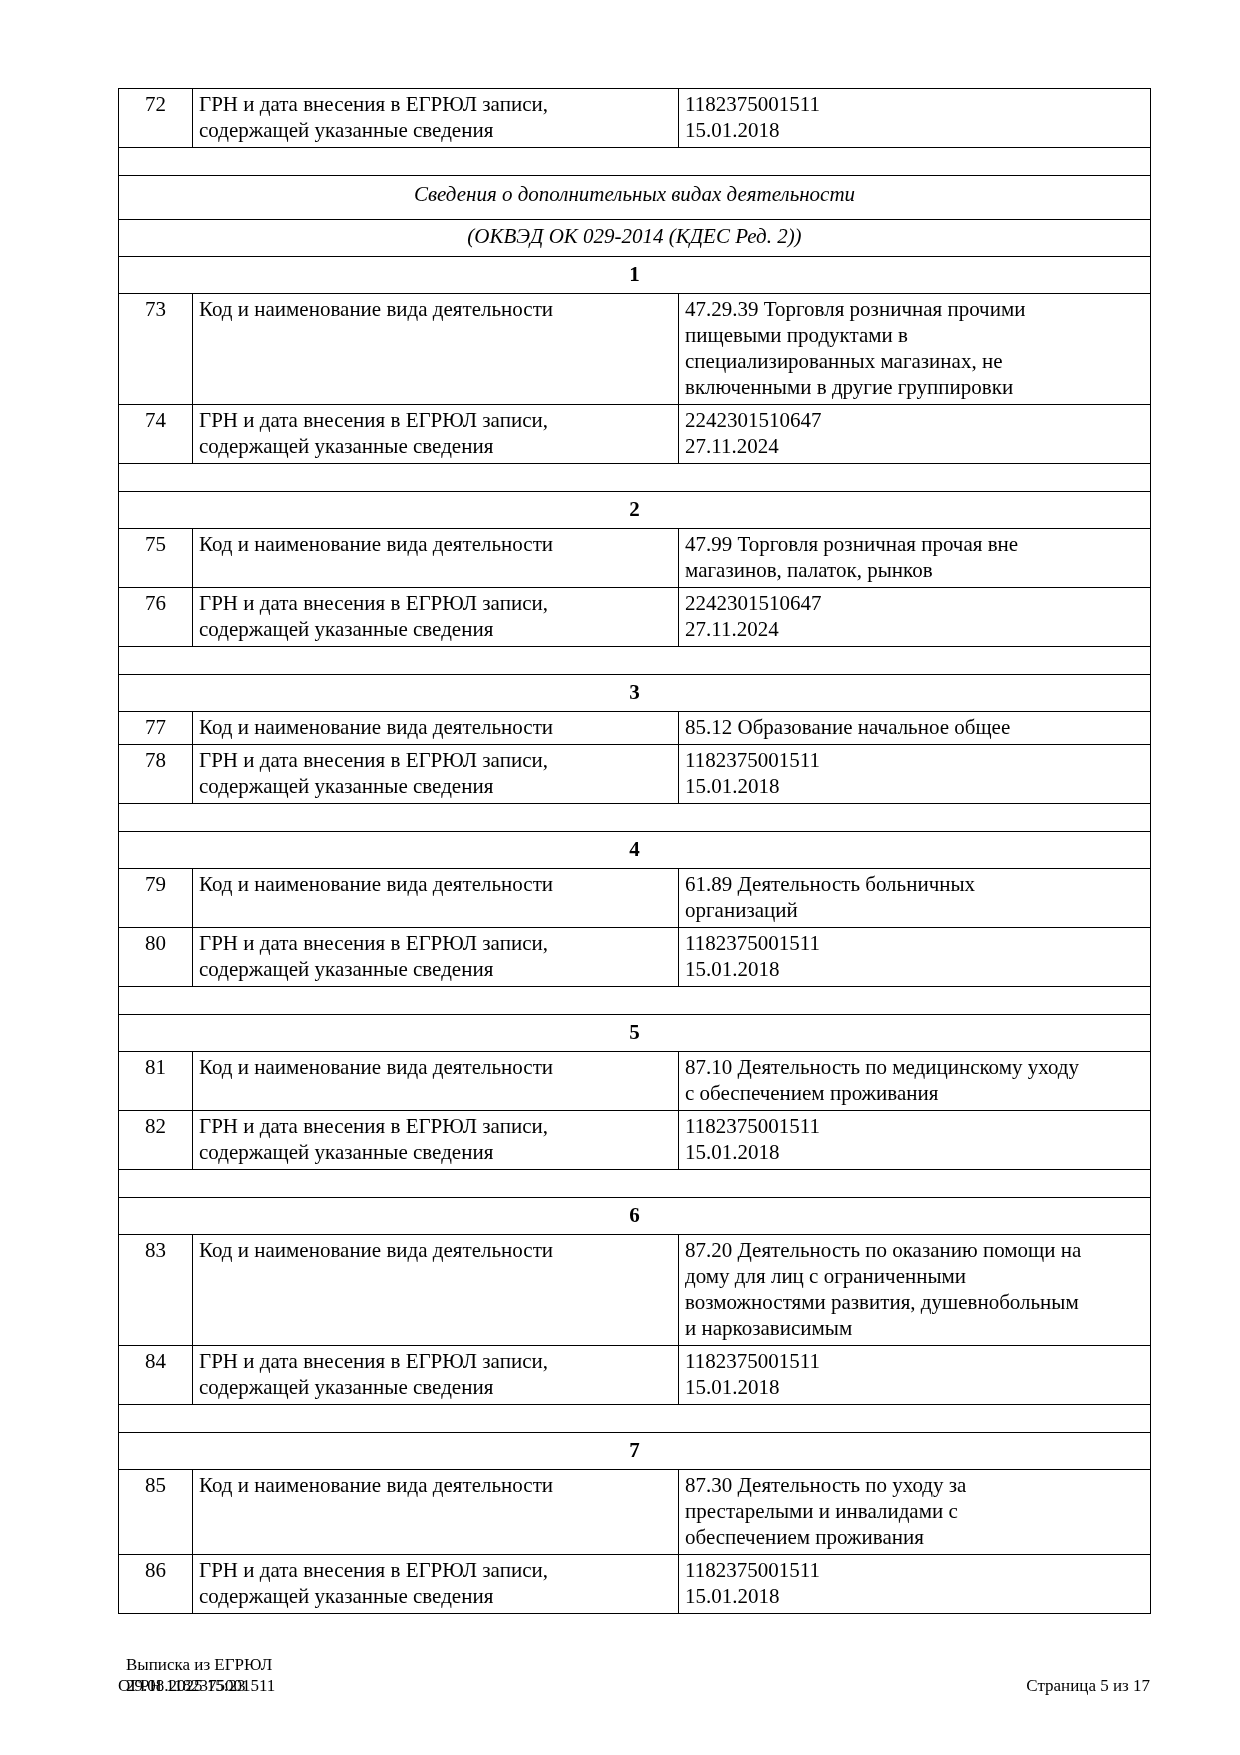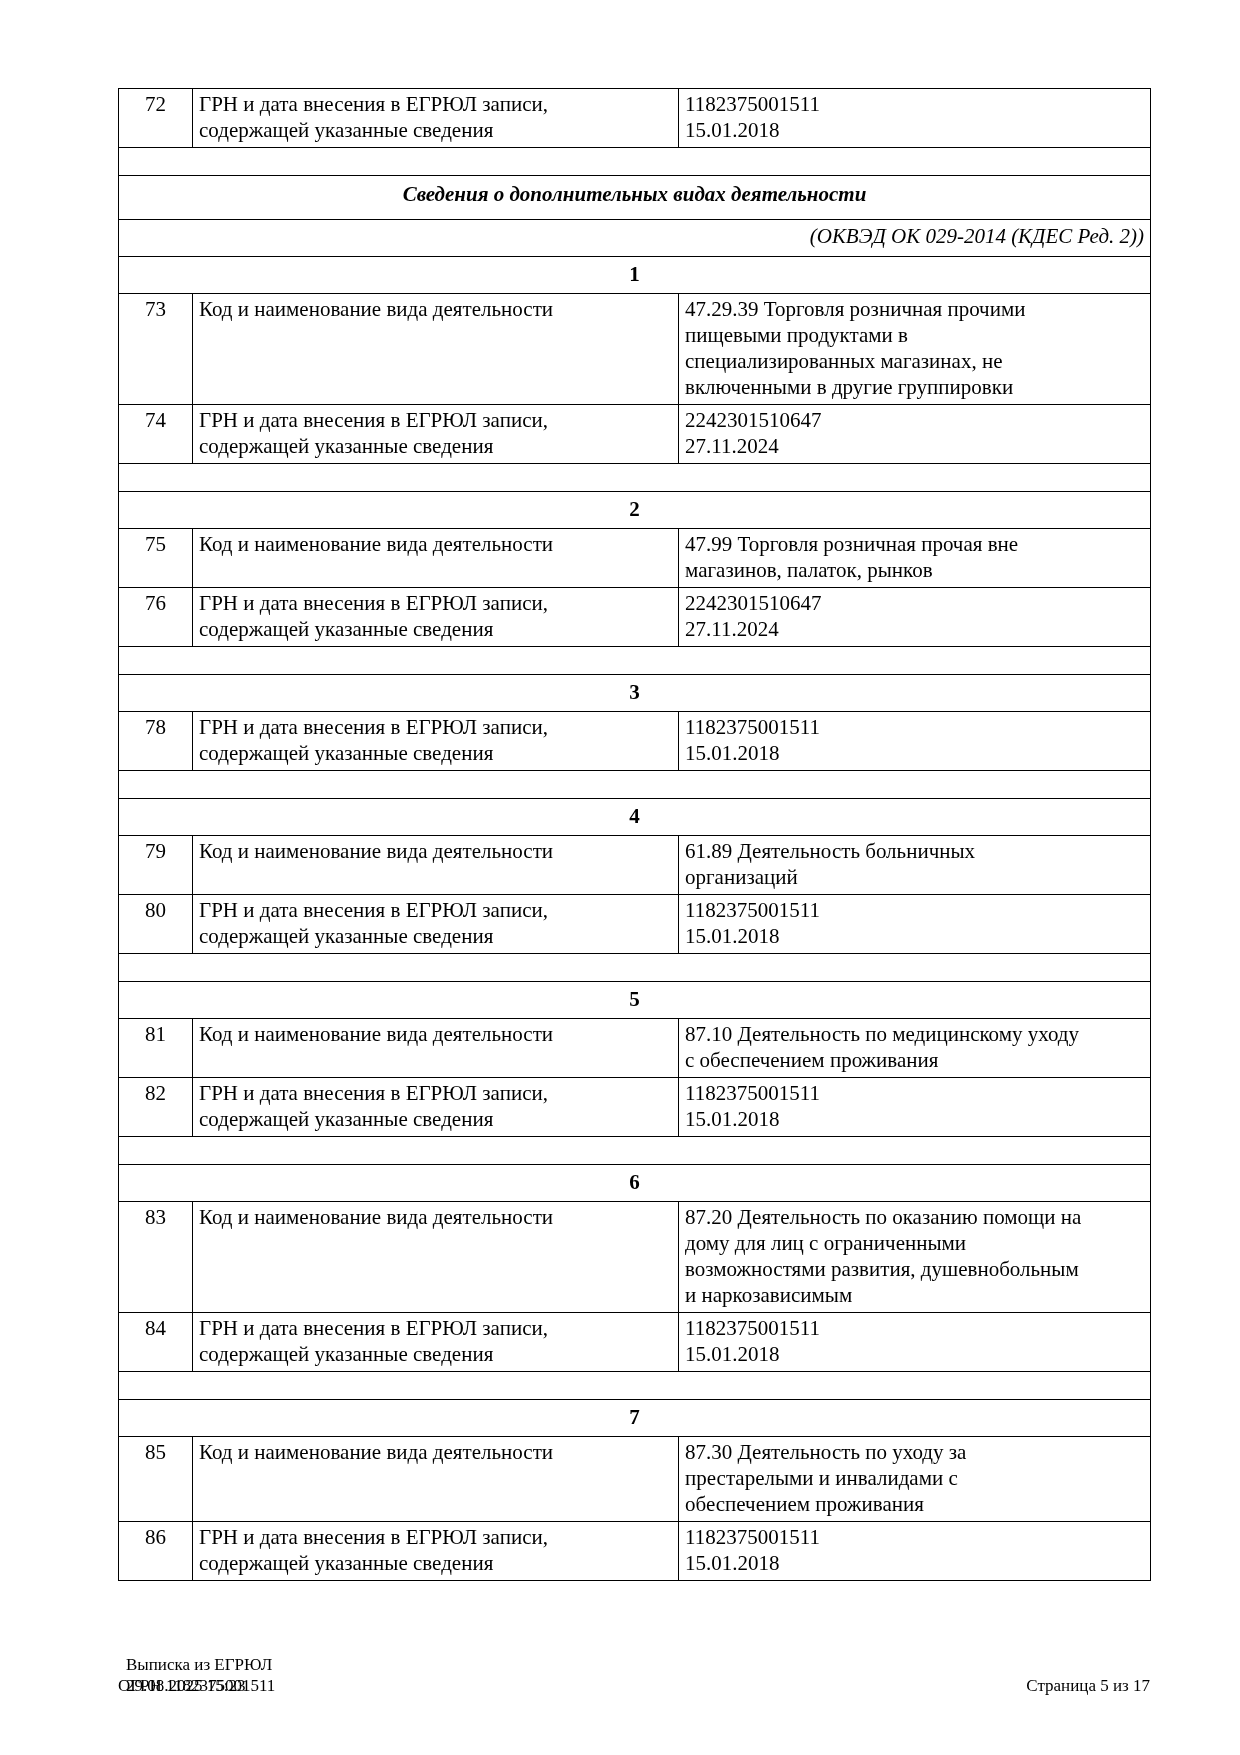--- a/index.html
+++ b/index.html
@@ -37,27 +37,27 @@
   td.cell-num{
     text-align:center;
     padding-left:2px;
     padding-right:2px;
     margin-left:41px;
   }
   tr.row-spacer td{height:27px;padding:0;}
   tr.row-title td{
     height:34px;
     text-align:center;
-    font-weight:bold;
+    font-weight:normal;
     font-style:italic;
     padding-top:5px;
   }
   tr.row-subtitle td{
     height:29px;
-    text-align:right;
+    text-align:center;
     font-style:italic;
     padding-top:3px;
   }
   tr.row-number td{
     height:28px;
     text-align:center;
     font-weight:bold;
     padding-top:4px;
   }
   .footer{
@@ -169,20 +169,31 @@
           </td>
         </tr>
         <tr class="row-spacer">
           <td colspan="3"></td>
         </tr>
         <tr class="row-number">
           <td colspan="3">3</td>
         </tr>
         <tr class="row-data">
           <td class="cell-num">
+            <div>77</div>
+          </td>
+          <td class="cell-label">
+            <div>Код и наименование вида деятельности</div>
+          </td>
+          <td class="cell-value">
+            <div>85.12 Образование начальное общее</div>
+          </td>
+        </tr>
+        <tr class="row-data">
+          <td class="cell-num">
             <div>78</div>
           </td>
           <td class="cell-label">
             <div>ГРН и дата внесения в ЕГРЮЛ записи,</div>
             <div>содержащей указанные сведения</div>
           </td>
           <td class="cell-value">
             <div>1182375001511</div>
             <div>15.01.2018</div>
           </td>

